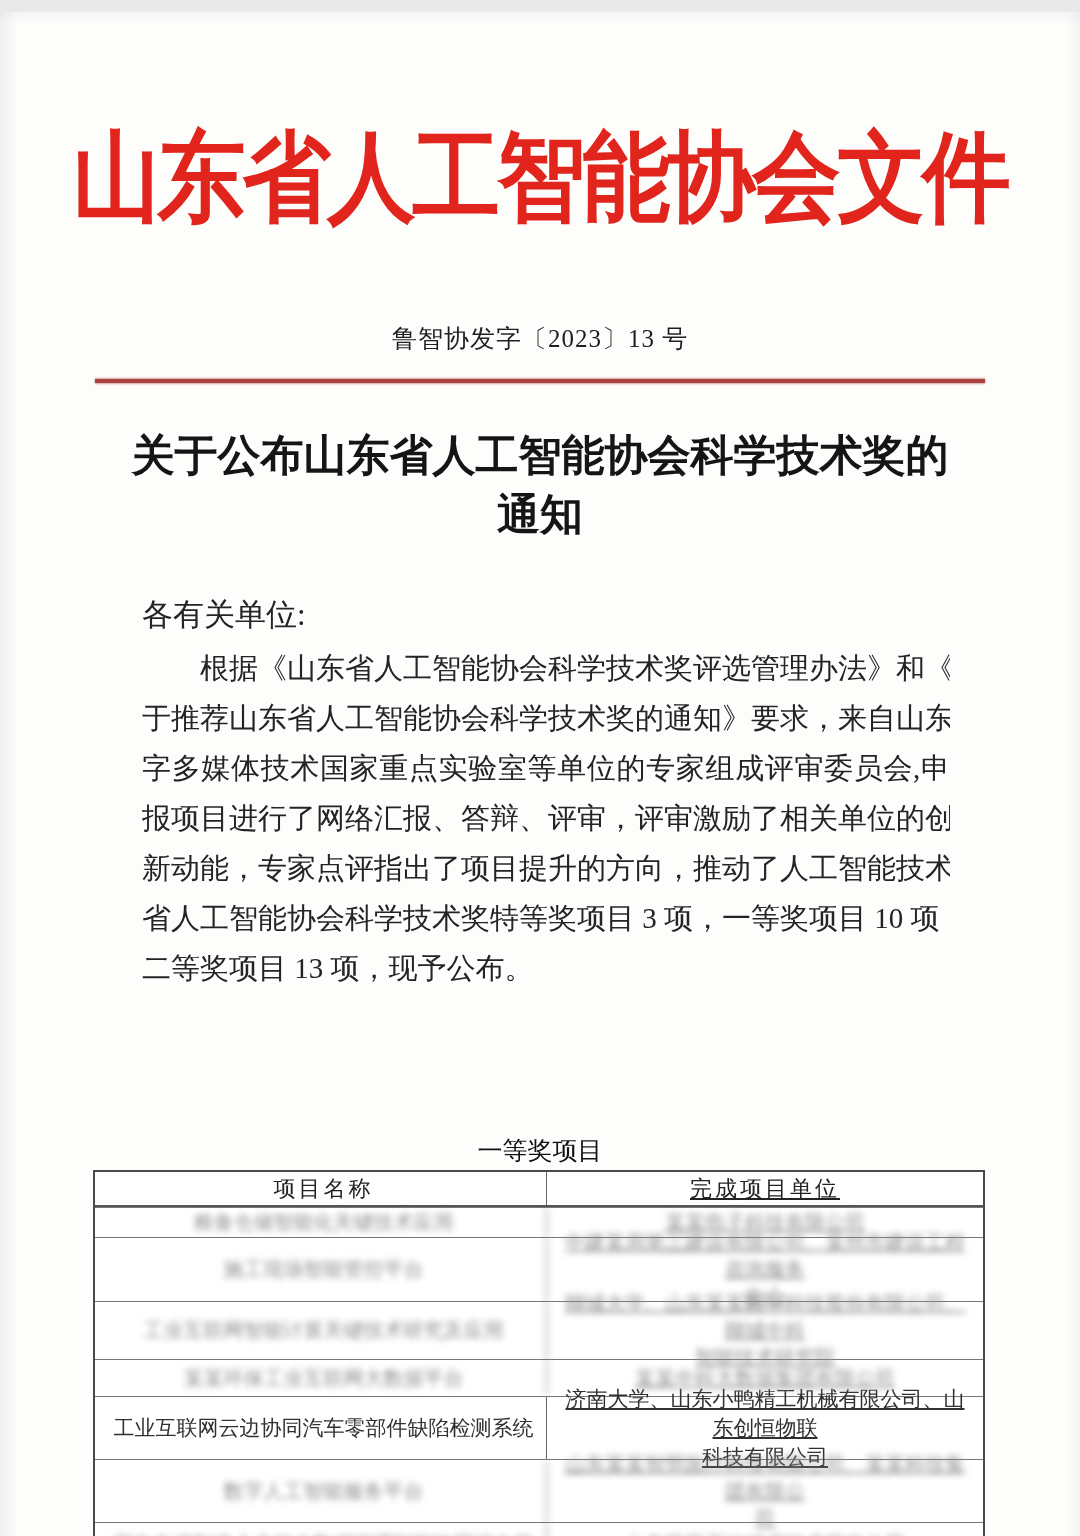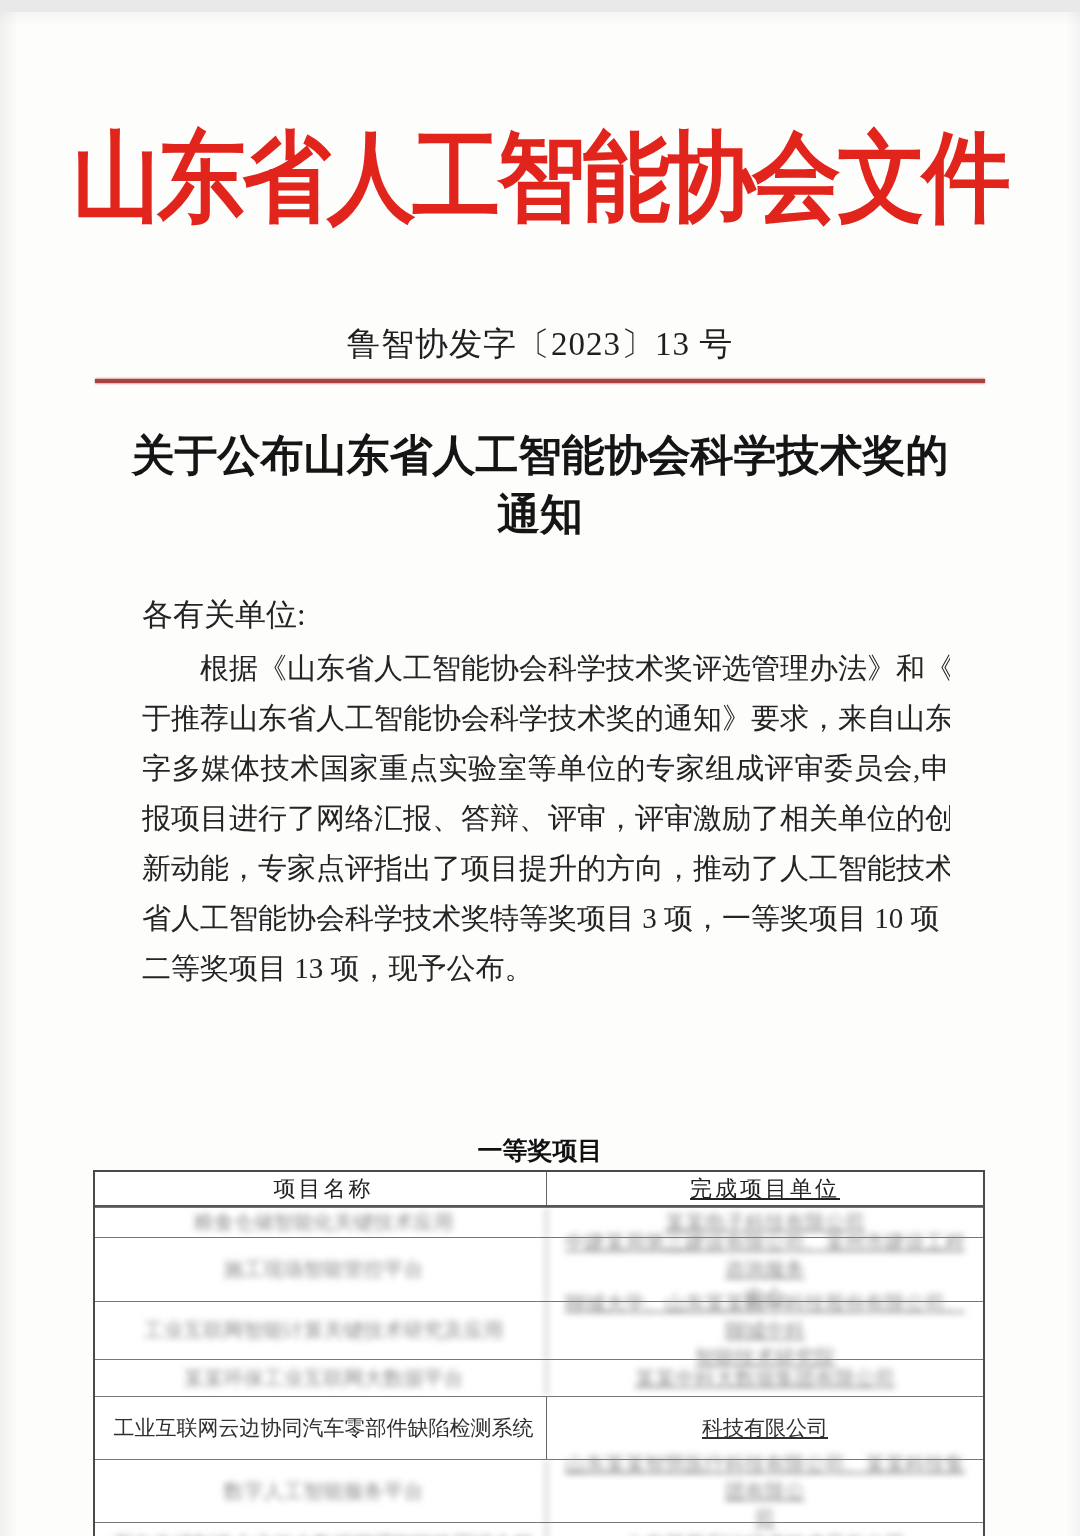--- a/index.html
+++ b/index.html
@@ -25,21 +25,21 @@
     text-align:center;
     font-size:88px;font-weight:900;
     letter-spacing:-3px;
     color:#e2251c;
     transform:scaleY(1.12);
     white-space:nowrap;
   }
   .doc-number{
     position:absolute;top:310px;left:0;right:0;
     text-align:center;
-    font-size:33px;letter-spacing:1px;color:#1f1f1f;
+    font-size:25px;letter-spacing:1px;color:#1f1f1f;
   }
   .red-divider{
     position:absolute;top:367px;left:95px;width:890px;height:4px;
     background:#a8423e;
     box-shadow:0 1px 2px rgba(168,66,62,.45), 0 -1px 2px rgba(168,66,62,.45);
   }
   .notice-title{
     position:absolute;top:414px;left:0;right:0;
     text-align:center;
     font-size:43px;font-weight:bold;line-height:59px;
@@ -56,21 +56,21 @@
   .body-line{
     text-align:justify;text-align-last:justify;
     height:50px;overflow:hidden;white-space:nowrap;
   }
   .body-line.indent{text-indent:58px;}
   .body-line.last{text-align-last:left;}
   .table-caption{
     position:absolute;top:1122px;left:0;right:0;
     text-align:center;
     font-family:"Liberation Sans","DejaVu Sans",sans-serif;
-    font-size:25px;font-weight:bold;color:#111;
+    font-size:25px;font-weight:normal;color:#111;
   }
   .award-table{
     position:absolute;top:1158px;left:93px;width:892px;
     border:2px solid #4a4a4a;
     box-sizing:border-box;
     font-size:21px;color:#333;
     background:#fff;
   }
   .t-row{display:flex;border-top:1px solid #777;}
   .t-row:first-child{border-top:none;}
@@ -159,20 +159,21 @@
     <div class="t-row blurred" style="height:36px">
       <div class="cell c1">某某环保工业互联网大数据平台</div>
       <div class="cell c2">
         <div>某某中科大数据集团有限公司</div>
       </div>
     </div>
 
     <div class="t-row clear-row" style="height:62px">
       <div class="cell c1">工业互联网云边协同汽车零部件缺陷检测系统</div>
       <div class="cell c2">
+        <div>济南大学、山东小鸭精工机械有限公司、山东创恒物联</div>
         <div>科技有限公司</div>
       </div>
     </div>
 
     <div class="t-row blurred" style="height:62px">
       <div class="cell c1">数字人工智能服务平台</div>
       <div class="cell c2">
         <div>山东某某智慧医疗科技有限公司、某某科技集团有限公</div>
         <div>司</div>
       </div>

